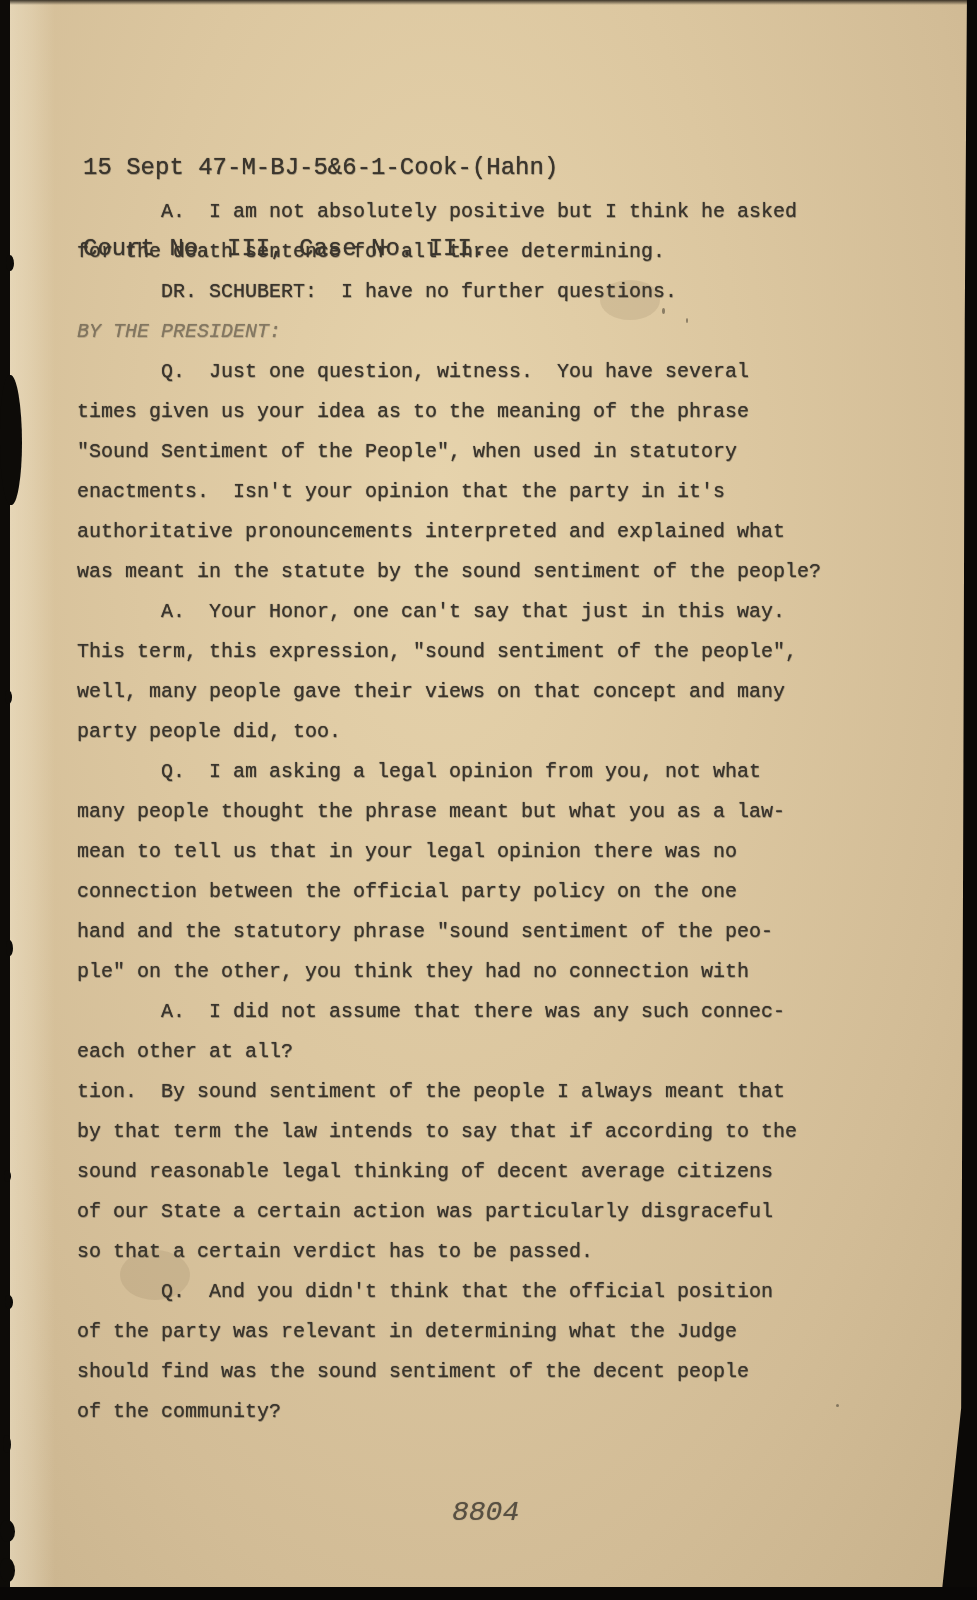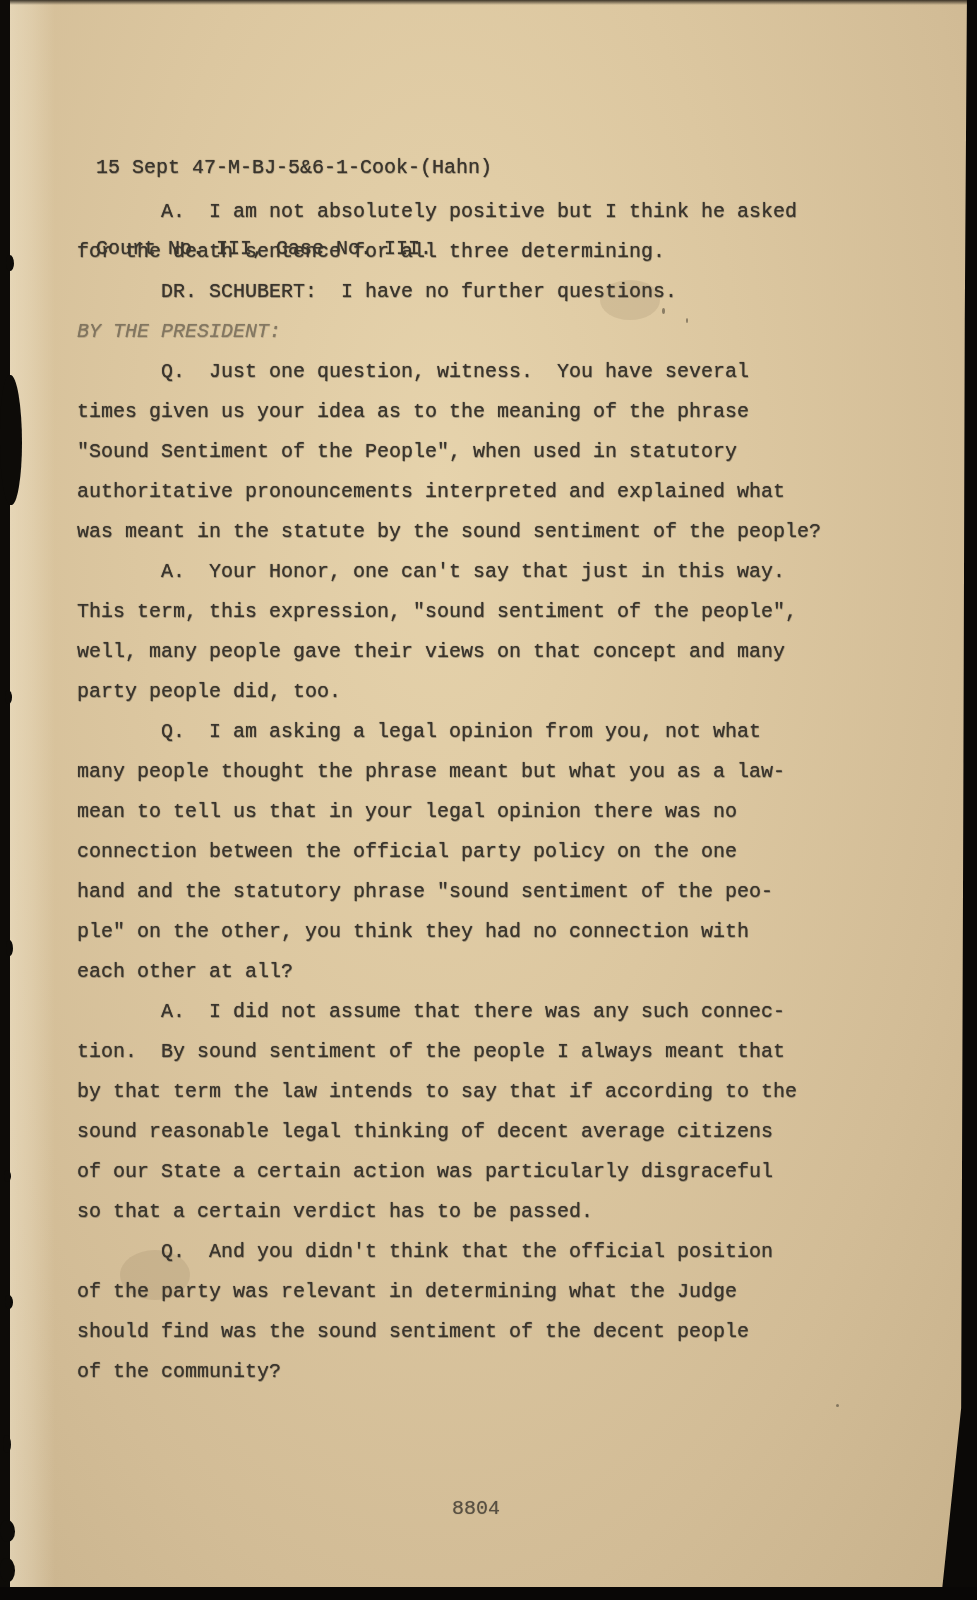--- a/index.html
+++ b/index.html
@@ -65,23 +65,23 @@
     pointer-events: none;
   }
   .speck {
     position: absolute;
     background: rgba(70,62,50,0.55);
     border-radius: 50%;
   }
   
   .header {
     position: absolute;
-    left: 96px;
+    left: 83px;
     top: 100px;
-    font-size: 20px;
+    font-size: 24px;
     line-height: 27px;
     color: var(--ink, #3a352d);
     text-shadow: 0 0 1px rgba(58,53,45,0.85), 0.5px 0.5px 0 rgba(58,53,45,0.3);
     white-space: pre;
   }
   .body-text {
     position: absolute;
     left: 77px;
     top: 192px;
     width: 840px;
@@ -90,24 +90,25 @@
     color: var(--ink, #3a352d);
     text-shadow: 0 0 1px rgba(58,53,45,0.85), 0.5px 0.5px 0 rgba(58,53,45,0.3);
   }
   .line { white-space: pre; }
   .line.indent { padding-left: 7ch; }
   .line.faded { opacity: 0.55; font-style: italic; }
   .page-number {
     position: absolute;
     left: 452px;
     top: 1497px;
-    font-size: 20px;
+    font-size: 28px;
     color: var(--ink, #3a352d);
     opacity: 0.8;
     text-shadow: 0 0 1px rgba(58,53,45,0.7);
+    font-style: italic;
   }
 </style>
 </head>
 <body style="--ink: #3a352d;">
 
 <div class="page">
 
   <div class="edge-highlight"></div>
   <div class="edge-top"></div>
   <div class="edge-left"></div>
@@ -136,34 +137,35 @@
   </div>
 
   <div class="body-text">
       <div class="line indent">A.  I am not absolutely positive but I think he asked</div>
       <div class="line">for the death sentence for all three determining.</div>
       <div class="line indent">DR. SCHUBERT:  I have no further questions.</div>
       <div class="line faded">BY THE PRESIDENT:</div>
       <div class="line indent">Q.  Just one question, witness.  You have several</div>
       <div class="line">times given us your idea as to the meaning of the phrase</div>
       <div class="line">"Sound Sentiment of the People", when used in statutory</div>
+      <div class="line">enactments.  Isn't your opinion that the party in it's</div>
       <div class="line">authoritative pronouncements interpreted and explained what</div>
       <div class="line">was meant in the statute by the sound sentiment of the people?</div>
       <div class="line indent">A.  Your Honor, one can't say that just in this way.</div>
       <div class="line">This term, this expression, "sound sentiment of the people",</div>
       <div class="line">well, many people gave their views on that concept and many</div>
       <div class="line">party people did, too.</div>
       <div class="line indent">Q.  I am asking a legal opinion from you, not what</div>
       <div class="line">many people thought the phrase meant but what you as a law-</div>
       <div class="line">mean to tell us that in your legal opinion there was no</div>
       <div class="line">connection between the official party policy on the one</div>
       <div class="line">hand and the statutory phrase "sound sentiment of the peo-</div>
       <div class="line">ple" on the other, you think they had no connection with</div>
+      <div class="line indent">A.  I did not assume that there was any such connec-</div>
       <div class="line">each other at all?</div>
-      <div class="line indent">A.  I did not assume that there was any such connec-</div>
       <div class="line">tion.  By sound sentiment of the people I always meant that</div>
       <div class="line">by that term the law intends to say that if according to the</div>
       <div class="line">sound reasonable legal thinking of decent average citizens</div>
       <div class="line">of our State a certain action was particularly disgraceful</div>
       <div class="line">so that a certain verdict has to be passed.</div>
       <div class="line indent">Q.  And you didn't think that the official position</div>
       <div class="line">of the party was relevant in determining what the Judge</div>
       <div class="line">should find was the sound sentiment of the decent people</div>
       <div class="line">of the community?</div>
     </div>

